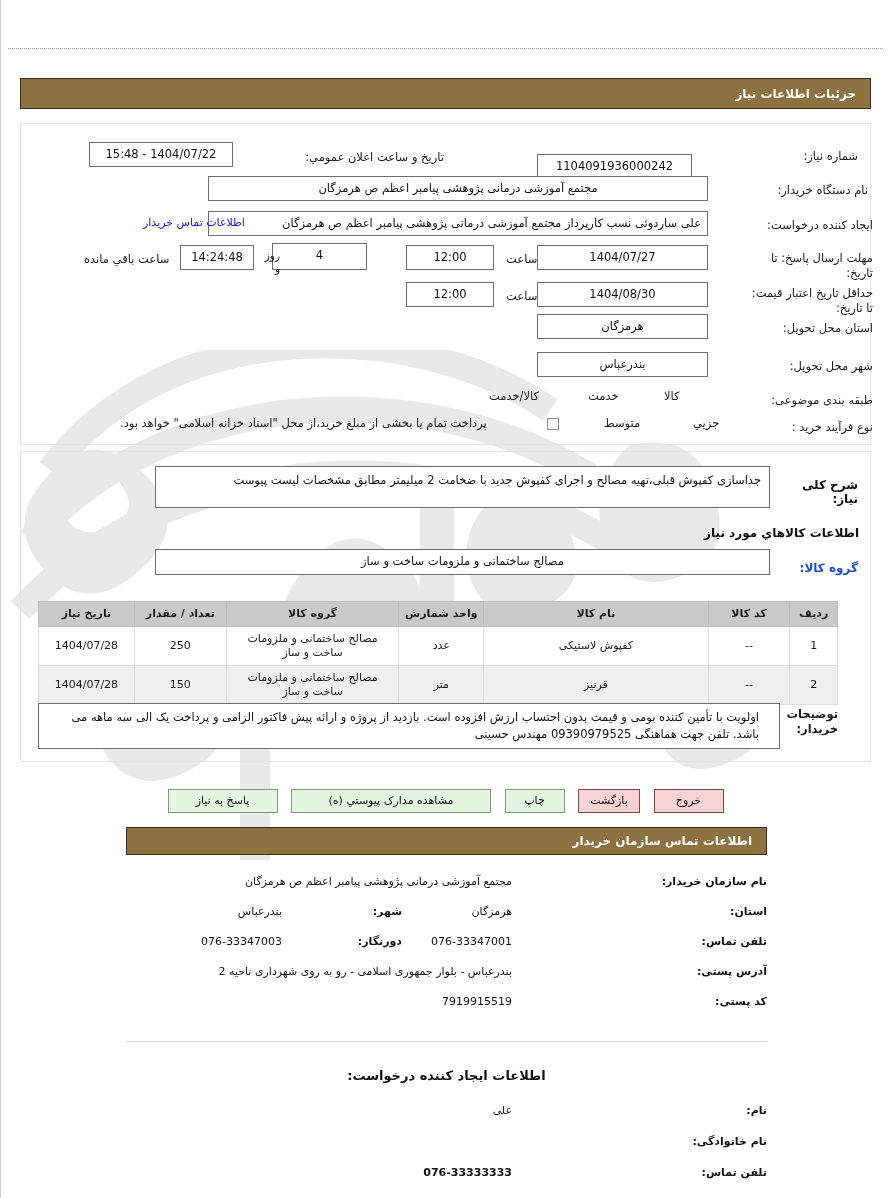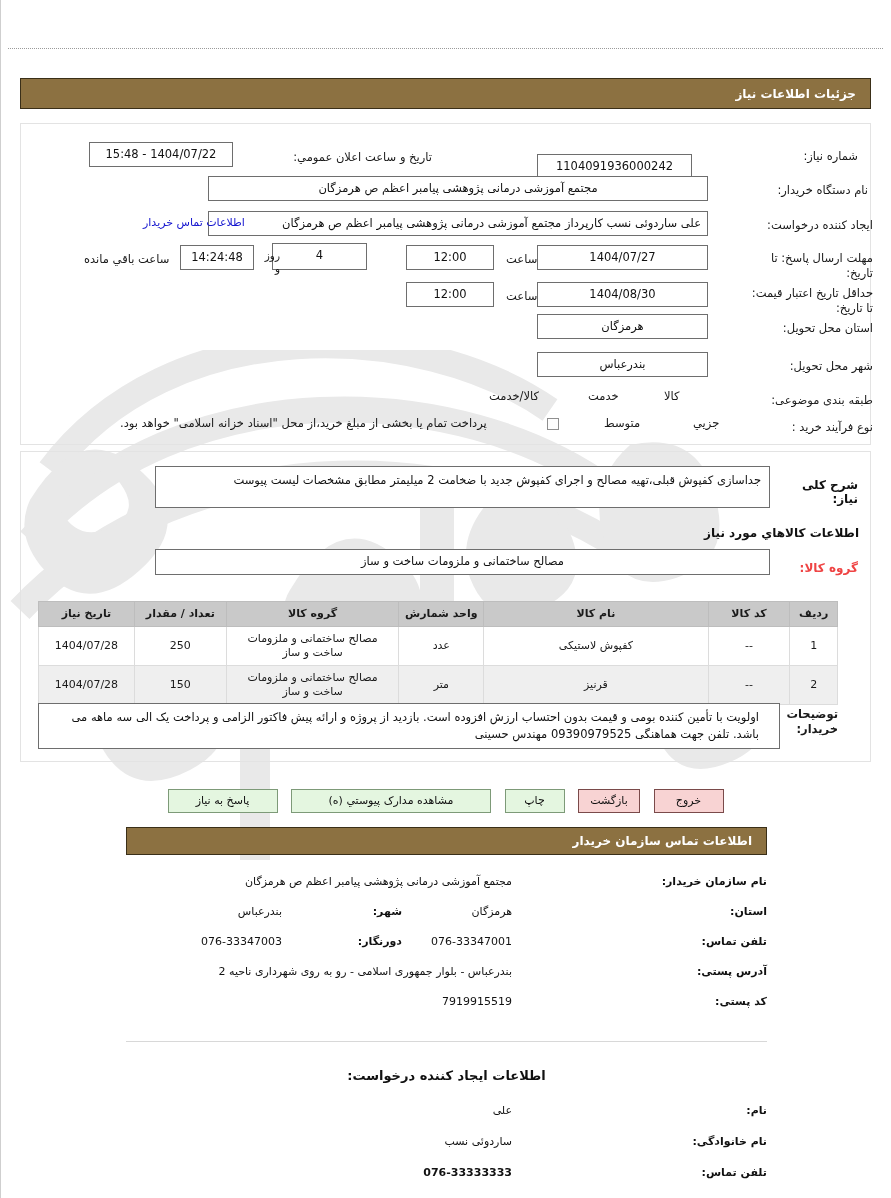--- a/index.html
+++ b/index.html
@@ -145,21 +145,21 @@
 <div class="top-rule"></div>
 
 <div class="page">
 
   <div class="sec-head top">جزئیات اطلاعات نیاز</div>
 
   <div class="card" id="card-top"></div>
 
   <div class="abs lbl" style="left:748px;top:146px;width:110px;">شماره نیاز:</div>
   <div class="abs fld" style="left:537px;top:154px;width:155px;height:25px;">1104091936000242</div>
-  <div class="abs inline-lbl" style="left:256px;top:146px;width:170px;text-align:right;">تاریخ و ساعت اعلان عمومي:</div>
+  <div class="abs inline-lbl" style="left:268px;top:146px;width:170px;text-align:right;">تاریخ و ساعت اعلان عمومي:</div>
   <div class="abs fld" style="left:89px;top:142px;width:144px;height:25px;">1404/07/22 - 15:48</div>
 
   <div class="abs lbl" style="left:748px;top:180px;width:120px;">نام دستگاه خریدار:</div>
   <div class="abs fld" style="left:208px;top:176px;width:500px;height:25px;">مجتمع آموزشی درمانی پژوهشی پیامبر اعظم ص هرمزگان</div>
 
   <div class="abs lbl" style="left:748px;top:215px;width:125px;">ایجاد کننده درخواست:</div>
   <div class="abs fld" style="left:208px;top:211px;width:500px;height:25px;text-align:right;">علی ساردوئی نسب کارپرداز مجتمع آموزشی درمانی پژوهشی پیامبر اعظم ص هرمزگان</div>
   <a class="abs link" href="#" style="left:143px;top:216px;text-align:center;">اطلاعات تماس خریدار</a>
 
   <div class="abs lbl" style="left:748px;top:248px;width:125px;line-height:15px;">مهلت ارسال پاسخ: تا تاریخ:</div>
@@ -198,21 +198,21 @@
   <span class="abs chk" style="left:547px;top:418px;"></span>
   <span class="abs opt" style="left:120px;top:416px;">پرداخت تمام یا بخشی از مبلغ خرید،از محل "اسناد خزانه اسلامی" خواهد بود.</span>
 
   <div class="card" id="card-mid"></div>
 
   <div class="abs" style="left:778px;top:478px;width:80px;text-align:right;font-weight:bold;font-size:12px;color:#111;">شرح کلی نیاز:</div>
   <div class="abs fld tall" style="left:155px;top:466px;width:615px;height:42px;text-align:right;line-height:18px;padding:4px 8px;">جداسازی کفپوش قبلی،تهیه مصالح و اجرای کفپوش جدید با ضخامت 2 میلیمتر مطابق مشخصات لیست پیوست</div>
 
   <div class="abs" style="left:669px;top:526px;width:190px;text-align:right;font-weight:bold;font-size:12px;color:#111;">اطلاعات کالاهاي مورد نیاز</div>
 
-  <div class="abs" style="left:778px;top:561px;width:80px;text-align:right;font-weight:bold;font-size:12px;color:#ef4444;">گروه کالا:</div>
+  <div class="abs" style="left:778px;top:561px;width:80px;text-align:right;font-weight:bold;font-size:12px;color:#1d4ed8;">گروه کالا:</div>
   <div class="abs fld" style="left:155px;top:549px;width:615px;height:26px;">مصالح ساختمانی و ملزومات ساخت و ساز</div>
 
   <table class="goods">
     <thead>
       <tr>
         <th style="width:40px;">ردیف</th>
         <th style="width:80px;">کد کالا</th>
         <th style="width:240px;">نام کالا</th>
         <th style="width:80px;">واحد شمارش</th>
         <th style="width:180px;">گروه کالا</th>
@@ -294,21 +294,20 @@
 
   <div class="req-title">اطلاعات ایجاد کننده درخواست:</div>
 
   <div class="req-body">
     <div class="crow" style="margin-bottom:18px;">
       <div class="ck" style="width:255px;">نام:</div>
       <div class="cv" style="width:330px;text-align:right;">علی</div>
     </div>
     <div class="crow" style="margin-bottom:18px;">
       <div class="ck" style="width:255px;">نام خانوادگی:</div>
-      <div class="cv" style="width:330px;text-align:right;">ساردوئی نسب</div>
     </div>
     <div class="crow" style="margin-bottom:0;">
       <div class="ck" style="width:255px;">تلفن تماس:</div>
       <div class="cv" style="width:330px;text-align:right;font-weight:bold;">076-33333333</div>
     </div>
   </div>
 
 </div>
 
 </body></html>

